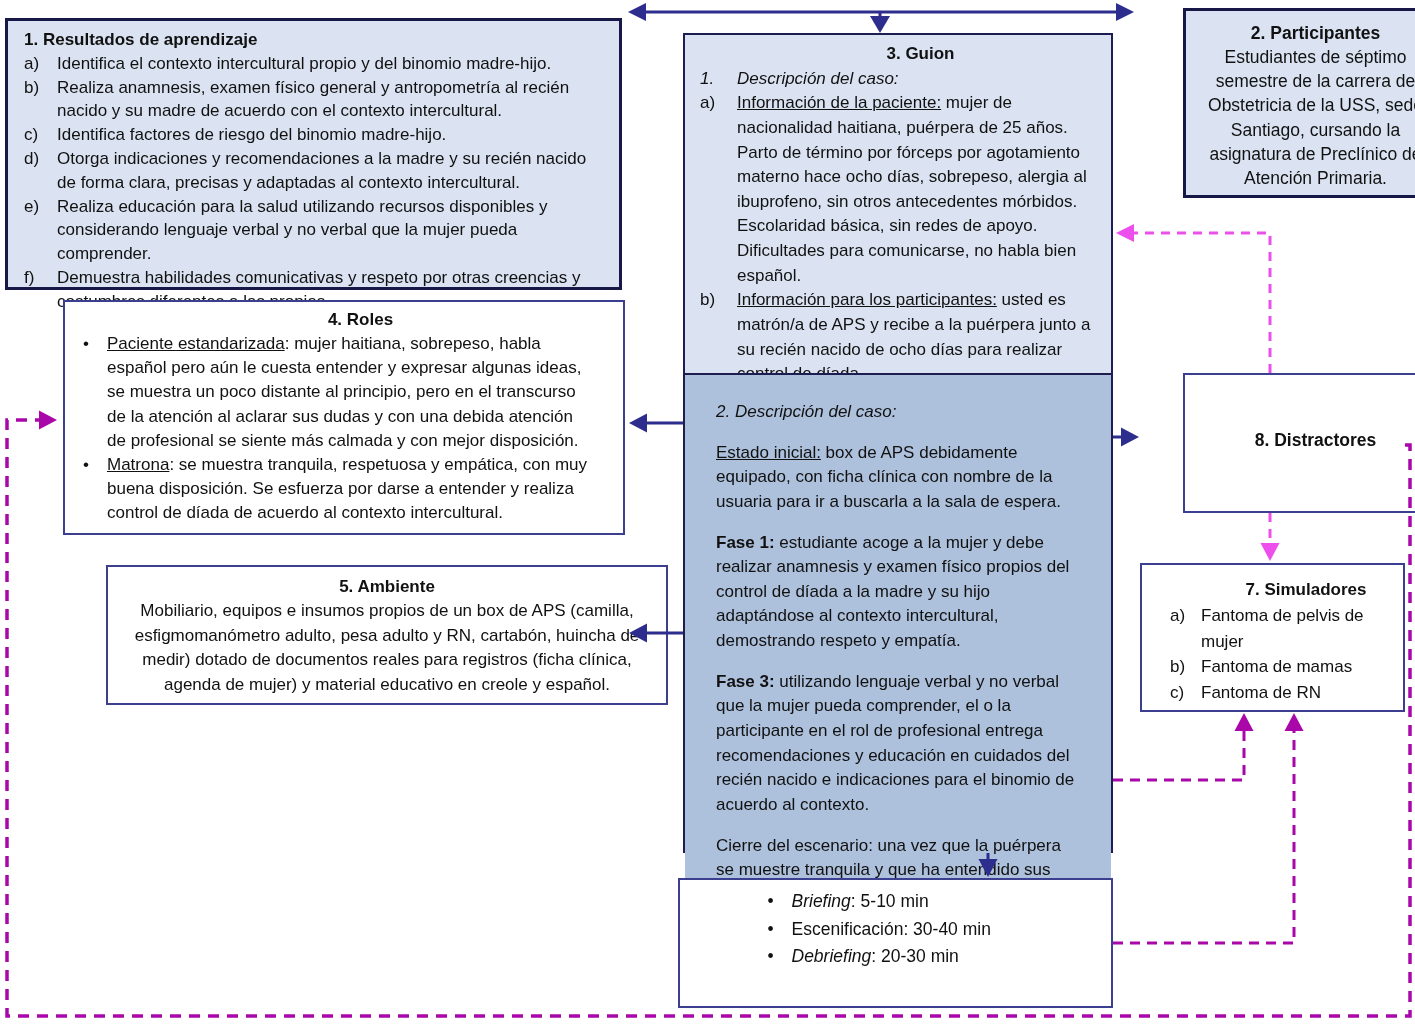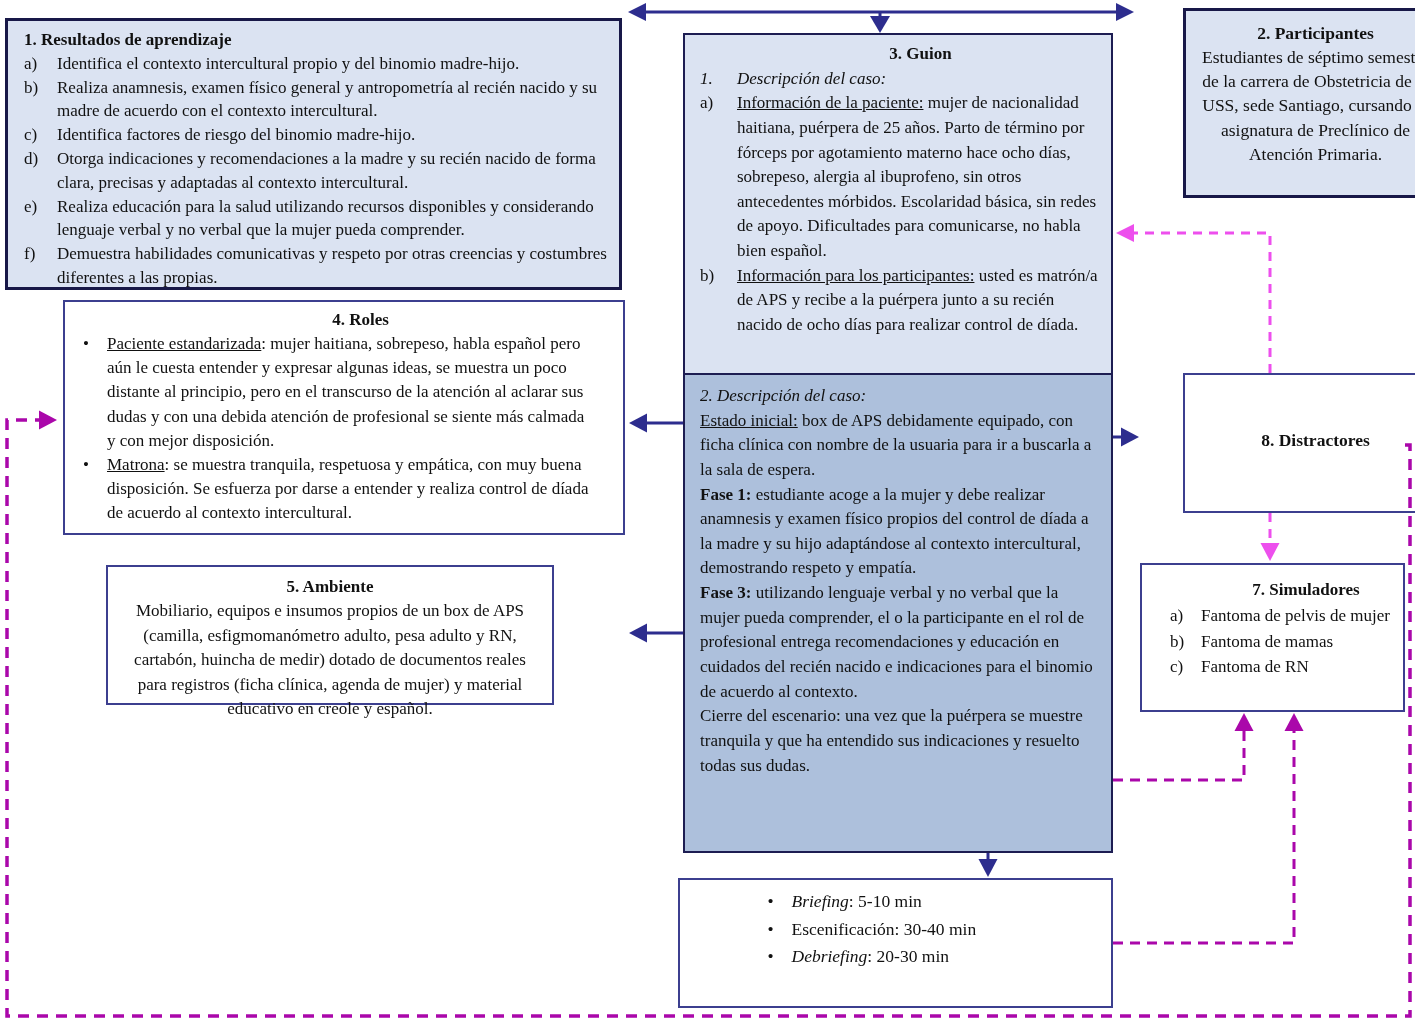--- a/index.html
+++ b/index.html
@@ -1,17 +1,17 @@
 <!DOCTYPE html>
 <html><head>
 <meta charset="utf-8">
 <style>
   html,body{margin:0;padding:0;background:#ffffff;}
   .canvas{position:relative;width:1415px;height:1024px;background:#ffffff;
-          font-family:Liberation Serif, serif;color:#111;}
+          font-family:Liberation Sans, sans-serif;color:#111;}
   .box{position:absolute;box-sizing:border-box;background:#fff;}
   .fill-light{background:#dbe3f2;}
   .bd-thick{border:3px solid #181848;}
   .bd-thin{border:2px solid #3c3f8f;}
   .bold{font-weight:bold;}
   .it{font-style:italic;}
   .u{text-decoration:underline;}
   .ctr{text-align:center;margin-left:43px;}
   .litem{display:flex;align-items:flex-start;}
   .marker{flex:0 0 auto;}
@@ -26,27 +26,27 @@
         font-size:17.5px;line-height:1.38;}
   
   .box3{left:683px;top:33px;width:430px;height:820px;display:flex;flex-direction:column;
         font-size:17px;line-height:1.45;padding:0;border:2.5px solid #1d1d52;}
   .b3s1{height:338px;box-sizing:border-box;padding:7px 13px 0 15px;background:#dbe3f2;}
   .b3s2{flex:1;box-sizing:border-box;padding:9px 13px 0 15px;background:#adc0dc;
         border-top:2.5px solid #1d1d52;}
   .box3 .marker{width:37px;}
   .b3s1 .heading .marker{width:37px;}
   .fase{margin:0 0 0 37px;}
-  .b3p{margin:0;}
+  .b3p{margin:16px;}
   
   .box4{left:63px;top:300px;width:562px;height:235px;padding:6px 28px 4px 18px;
         font-size:17px;line-height:1.42;}
   .box4 .marker{width:24px;}
   
-  .box5{left:63px;top:565px;width:448px;height:140px;padding:8px 10px;
+  .box5{left:63px;top:565px;width:562px;height:140px;padding:8px 10px;
         font-size:17px;line-height:1.44;}
   
   .box6{left:678px;top:878px;width:435px;height:130px;padding:8px 6px;
         font-size:17.5px;line-height:1.58;}
   .box6 .tlist{width:256px;margin:0 auto;}
   .box6 .marker{width:24px;}
   
   .box7{left:1140px;top:563px;width:265px;height:149px;padding:12px 4px 4px 28px;
         font-size:17px;line-height:1.52;}
   .box7 .marker{width:31px;}

